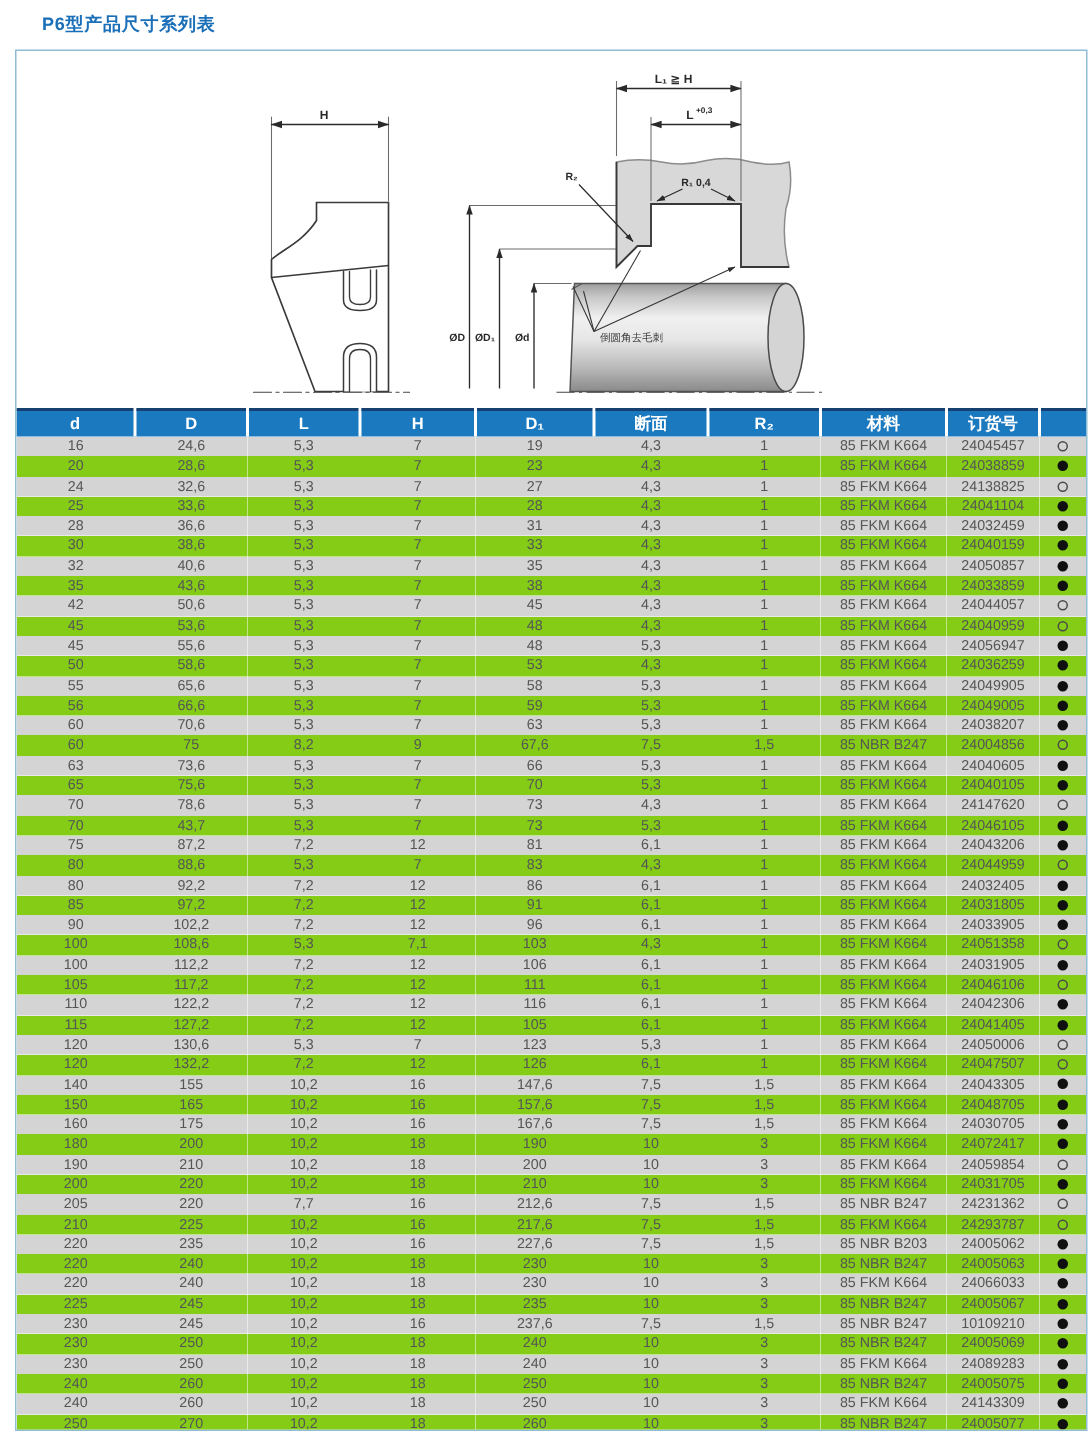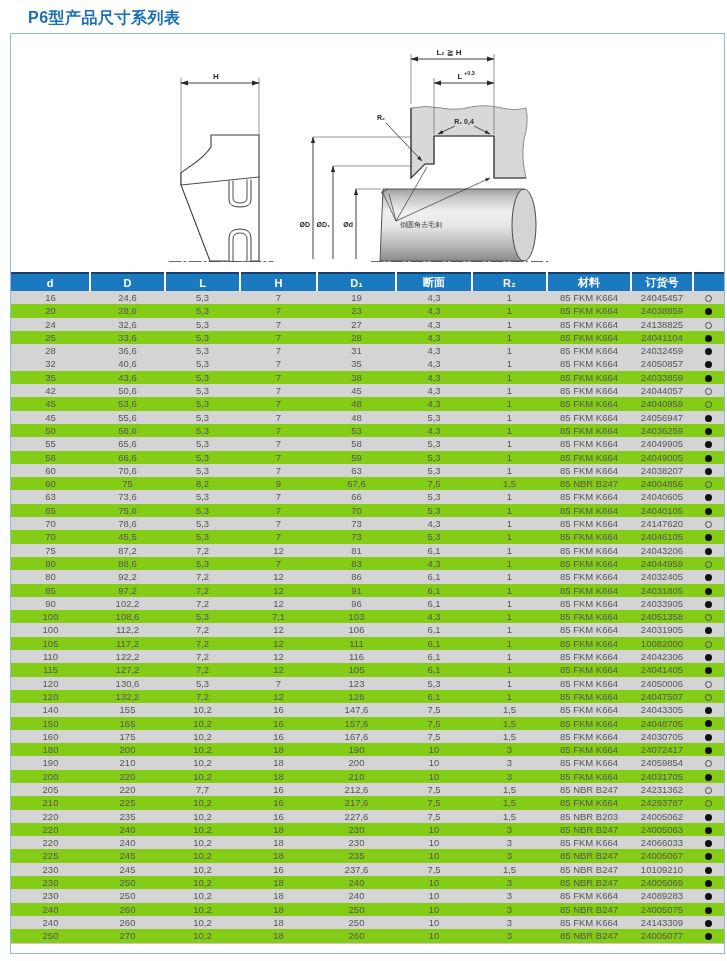--- a/index.html
+++ b/index.html
@@ -3,21 +3,21 @@
 <meta charset="utf-8">
 <style>
   html,body{margin:0;padding:0;}
   body{
     width:727px;height:961px;background:#ffffff;position:relative;
     font-family:"Liberation Sans","DejaVu Sans",sans-serif;
     -webkit-font-smoothing:antialiased;
   }
   .page-title{
     position:absolute;left:28px;top:8px;
-    font-size:16px;font-weight:bold;color:#1a6fb8;letter-spacing:.5px;
+    font-size:12px;font-weight:bold;color:#1a6fb8;letter-spacing:.5px;
   }
   .content-box{
     position:absolute;left:10px;top:33px;width:715px;height:921px;
     border:1px solid #8fbdd6;background:#fff;box-sizing:border-box;overflow:hidden;
   }
   svg.diagram{display:block;width:713px;height:238px;}
   table.dim-table{
     border-collapse:collapse;table-layout:fixed;width:713px;margin:0;
     border-bottom:1px solid #c9c9c9;
   }
@@ -212,20 +212,32 @@
           <td>36,6</td>
           <td>5,3</td>
           <td>7</td>
           <td>31</td>
           <td>4,3</td>
           <td>1</td>
           <td>85 FKM K664</td>
           <td>24032459</td>
           <td><span class="marker filled"></span></td>
         </tr>
+        <tr class="row-even">
+          <td>30</td>
+          <td>38,6</td>
+          <td>5,3</td>
+          <td>7</td>
+          <td>33</td>
+          <td>4,3</td>
+          <td>1</td>
+          <td>85 FKM K664</td>
+          <td>24040159</td>
+          <td><span class="marker filled"></span></td>
+        </tr>
         <tr class="row-odd">
           <td>32</td>
           <td>40,6</td>
           <td>5,3</td>
           <td>7</td>
           <td>35</td>
           <td>4,3</td>
           <td>1</td>
           <td>85 FKM K664</td>
           <td>24050857</td>
@@ -370,21 +382,21 @@
           <td>7</td>
           <td>73</td>
           <td>4,3</td>
           <td>1</td>
           <td>85 FKM K664</td>
           <td>24147620</td>
           <td><span class="marker open"></span></td>
         </tr>
         <tr class="row-even">
           <td>70</td>
-          <td>45,5</td>
+          <td>43,7</td>
           <td>5,3</td>
           <td>7</td>
           <td>73</td>
           <td>5,3</td>
           <td>1</td>
           <td>85 FKM K664</td>
           <td>24046105</td>
           <td><span class="marker filled"></span></td>
         </tr>
         <tr class="row-odd">
@@ -473,21 +485,21 @@
         </tr>
         <tr class="row-even">
           <td>105</td>
           <td>117,2</td>
           <td>7,2</td>
           <td>12</td>
           <td>111</td>
           <td>6,1</td>
           <td>1</td>
           <td>85 FKM K664</td>
-          <td>10082000</td>
+          <td>24046106</td>
           <td><span class="marker open"></span></td>
         </tr>
         <tr class="row-odd">
           <td>110</td>
           <td>122,2</td>
           <td>7,2</td>
           <td>12</td>
           <td>116</td>
           <td>6,1</td>
           <td>1</td>

